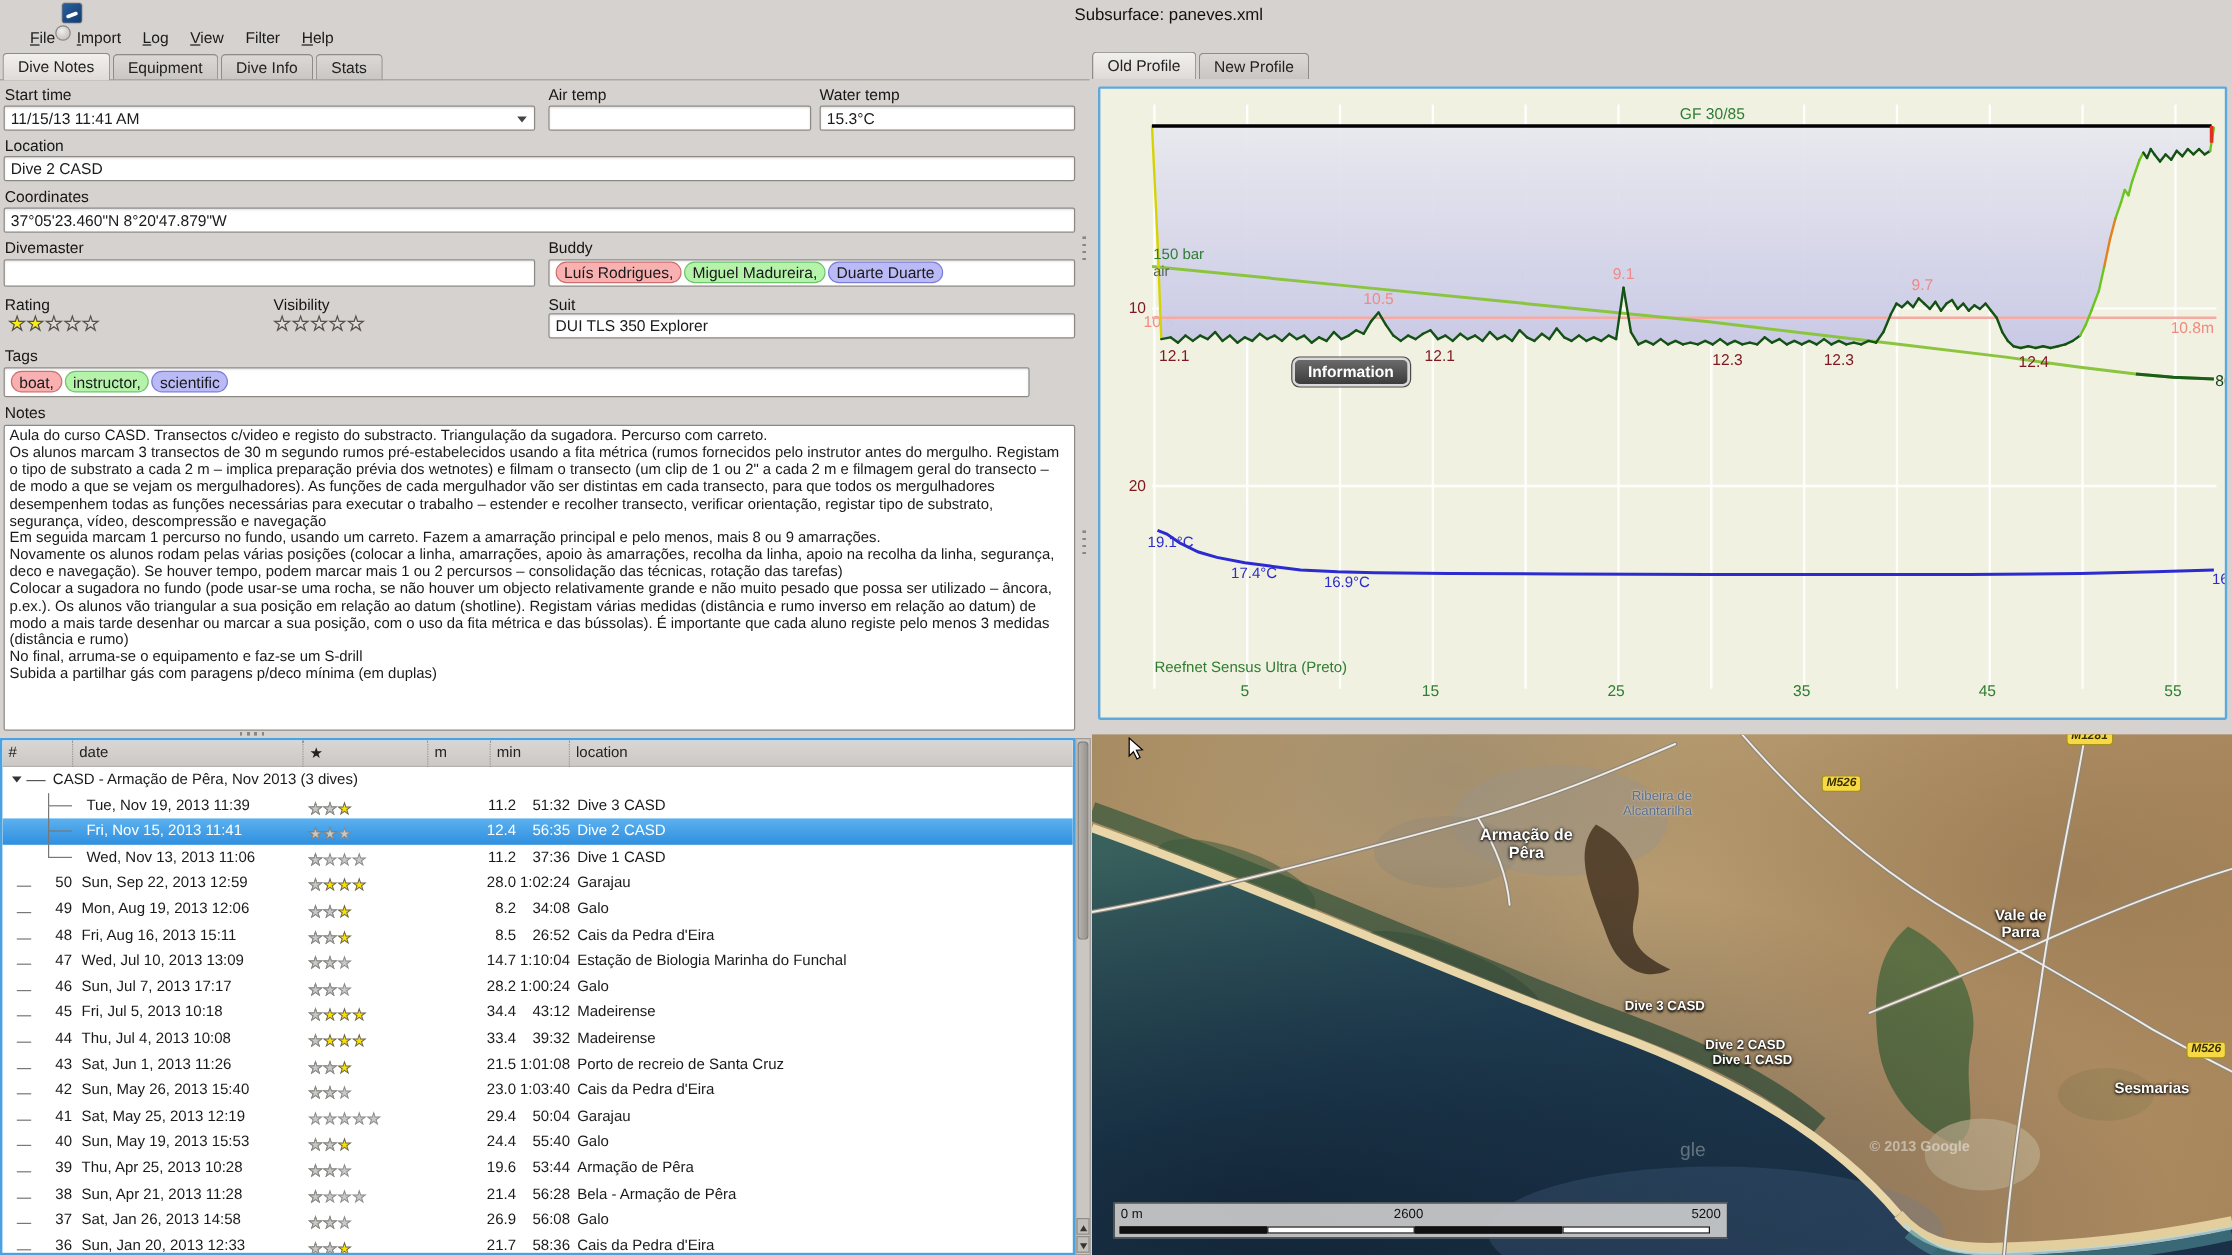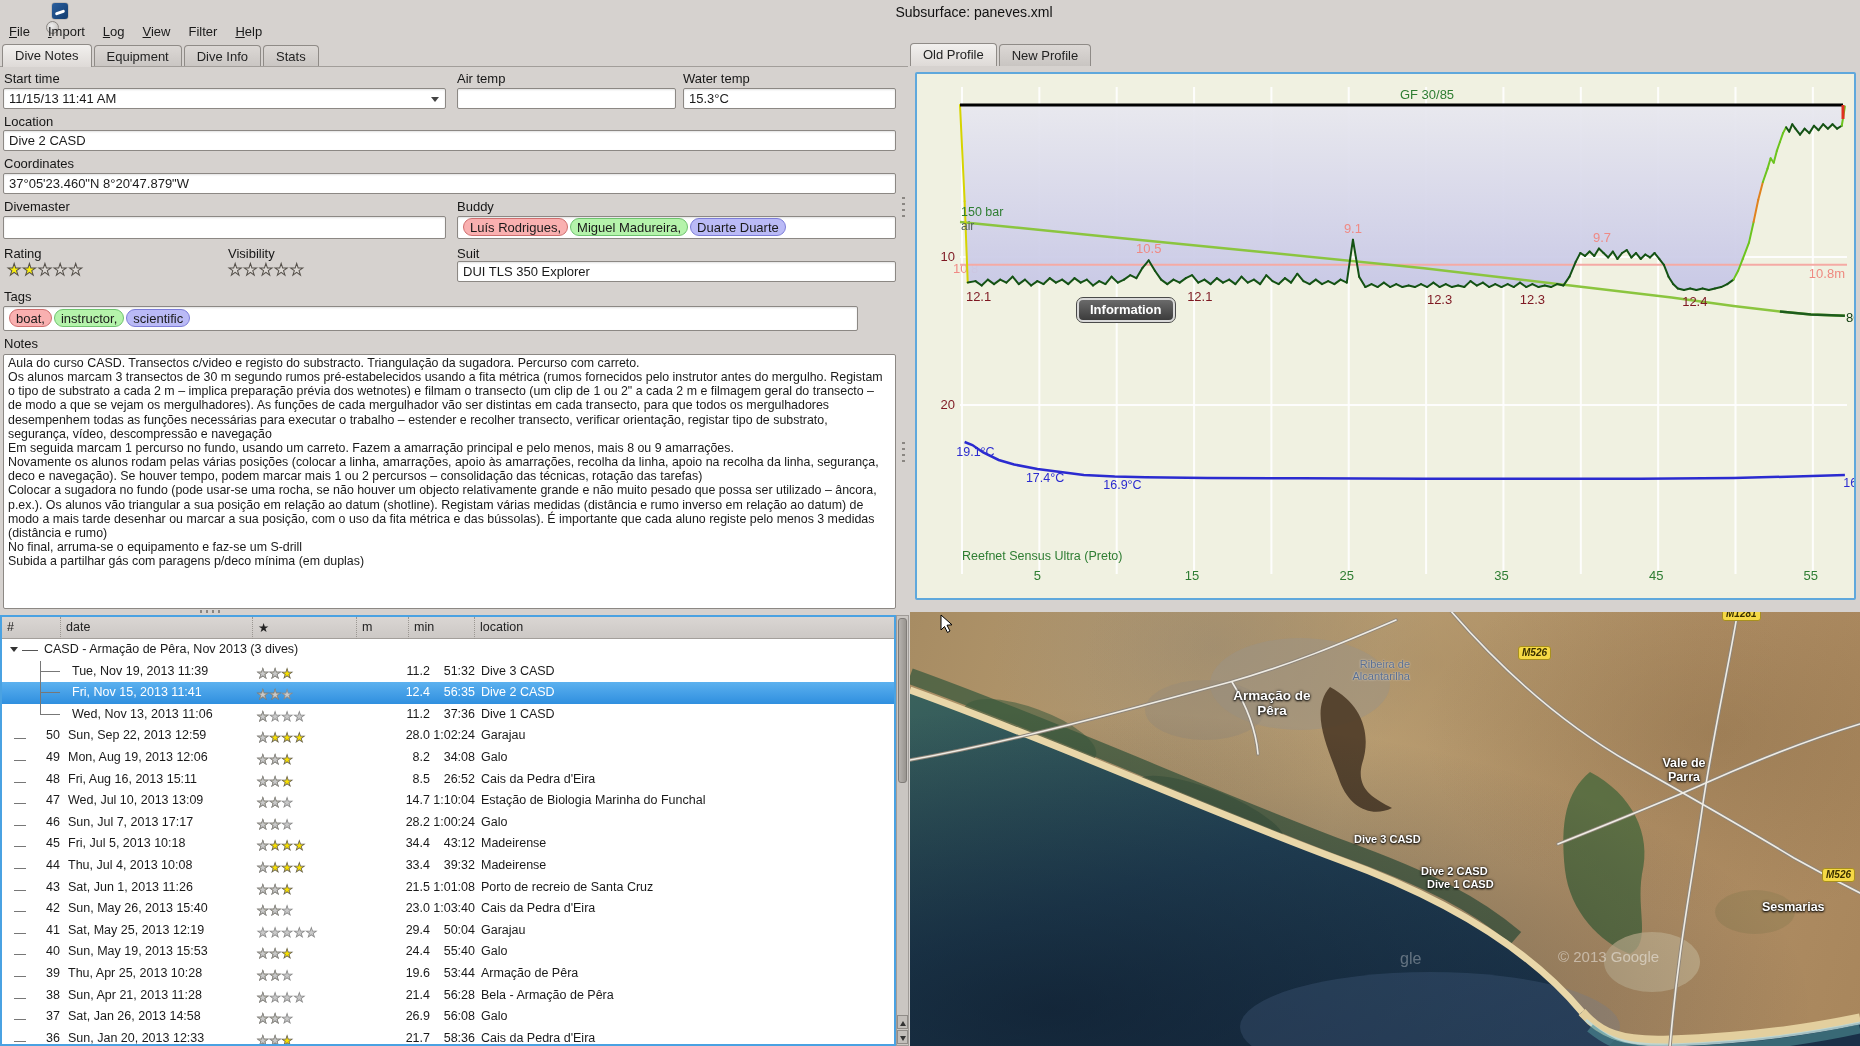--- a/index.html
+++ b/index.html
@@ -8,21 +8,21 @@
   .abs { position:absolute; }
   
   #titlebar { position:absolute; left:0; top:0; width:1860px; height:22px; text-align:center;
     font-size:14px; padding-top:4px; color:#111;margin-left:44px; }
   #app-icon { position:absolute; left:8px; top:3px; width:16px; height:16px; border-radius:3px;
     background:linear-gradient(135deg,#2a5f9e,#123c6e); box-shadow:0 0 1px #000; }
   #app-icon:after { content:""; position:absolute; left:3px; top:8px; width:10px; height:3px;
     background:#fff; border-radius:2px; transform:rotate(-20deg); }
   #win-icon { position:absolute; left:46px; top:21px; width:13px; height:13px; border-radius:50%;
     background:radial-gradient(circle at 40% 35%, #efefef, #b9b5b1); border:1px solid #8a8682; }
-  #menubar { position:absolute; left:0; top:21px; width:908px; height:22px; font-size:13px; }
+  #menubar { position:absolute; left:0; top:21px; width:908px; height:22px; font-size:13px;padding-left:16px; }
   .menu-item { display:inline-block; padding:3px 9px 3px 9px; cursor:default; }
   
   .tabrow { position:absolute; height:23px; font-size:13px; }
   .tab { display:inline-block; height:22px; padding:3px 12px 0 12px; margin-right:2px;
     background:linear-gradient(#dcd8d5,#c9c5c2); border:1px solid #8f8b87; border-bottom:none;
     border-radius:4px 4px 0 0; color:#222; vertical-align:bottom; }
   .tab.active { background:linear-gradient(#f2f0ee,#dedad7); height:23px; position:relative; z-index:2; }
   
   .flabel { position:absolute; font-size:13px; color:#161616; }
   .field { position:absolute; background:#fff; border:1px solid #8c8884; border-radius:2px;
@@ -104,21 +104,21 @@
     text-shadow:0 1px 2px #000, 0 0 3px #000; }
   .map-label.place { font-size:13.5px; }
   .map-label.small { font-size:11px; }
   #lbl-ribeira { position:absolute; color:#5a6f92; font-size:11px; font-weight:normal; text-align:right;
     text-shadow:0 0 2px rgba(255,255,255,.8); }
   .badge { position:absolute; background:#f6d945; border:1px solid #a8901e; border-radius:3px;
     color:#3a3000; font-size:10px; font-weight:bold; padding:0 3px; line-height:12px;font-style:italic; }
   #scalebar { position:absolute; left:18px; top:390px; width:512px; height:30px;
     background:rgba(205,205,205,.9); border:1px solid #3a3a3a; font-size:11px; color:#111; }
   #scalebar .seg { position:absolute; top:19px; height:6px; border:1px solid #111; }
-  #watermark { position:absolute; left:648px; top:336px; color:rgba(255,255,255,.45); font-size:15px; }
+  #watermark { position:absolute; left:648px; top:336px; color:rgba(255,255,255,.45); font-size:12px;font-weight:bold; }
   #watermark2 { position:absolute; left:490px; top:338px; color:rgba(255,255,255,.32); font-size:16px; }
   #cursor { position:absolute; left:30px; top:2px; }
 </style>
 </head>
 <body>
 
 <div id="titlebar">
   <div id="app-icon"></div>
   <span>Subsurface: paneves.xml</span>
 </div>
@@ -694,18 +694,27 @@
   <div id="lbl-ribeira" style="left:408px; top:46px; width:92px;">Ribeira de Alcantarilha</div>
   <div class="map-label place" style="left:744px; top:144px; width:60px; font-size:12.5px;">Vale de Parra</div>
   <div class="map-label place" style="left:852px; top:288px; font-size:12.5px;">Sesmarias</div>
   <div class="badge" style="left:608px; top:34px;">M526</div>
   <div class="badge" style="left:912px; top:256px;">M526</div>
   <div class="badge" style="left:812px; top:-5px;">M1281</div>
   <div class="map-label small" style="left:444px; top:221px;">Dive 3 CASD</div>
   <div class="map-label small" style="left:511px; top:253px;">Dive 2 CASD</div>
   <div class="map-label small" style="left:517px; top:266px;">Dive 1 CASD</div>
 
+  <div id="scalebar">
+    <span style="position:absolute;left:5px;top:3px;">0 m</span>
+    <span style="position:absolute;left:48%;top:3px;transform:translateX(-50%);">2600</span>
+    <span style="position:absolute;right:5px;top:3px;">5200</span>
+    <span class="seg" style="left:4px;  width:123px; background:#111;"></span>
+    <span class="seg" style="left:127px;width:123px; background:#fff;"></span>
+    <span class="seg" style="left:250px;width:123px; background:#111;"></span>
+    <span class="seg" style="left:373px;width:123px; background:#fff;"></span>
+  </div>
   <div id="watermark">© 2013 Google</div>
   <div id="watermark2">gle</div>
   <svg id="cursor" width="14" height="20">
     <path d="M1,1 L1,16 L4.5,12.5 L7.5,18.5 L10,17 L7,11.2 L12,10.8 Z" fill="#fff" stroke="#000" stroke-width="1"></path>
   </svg>
 </div>
 
 </body></html>

